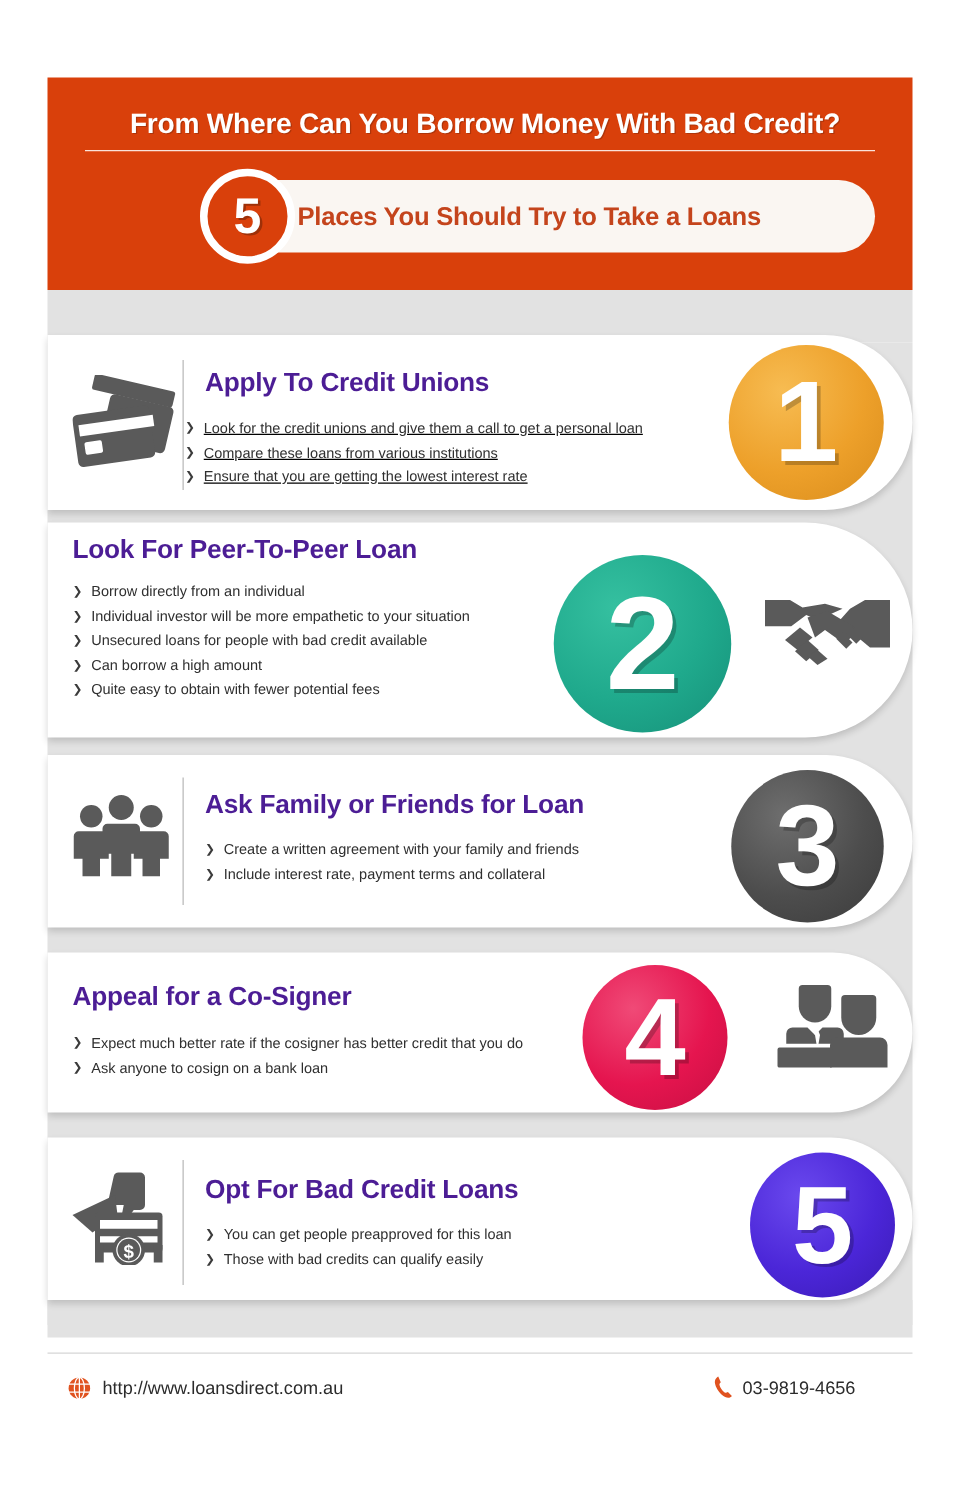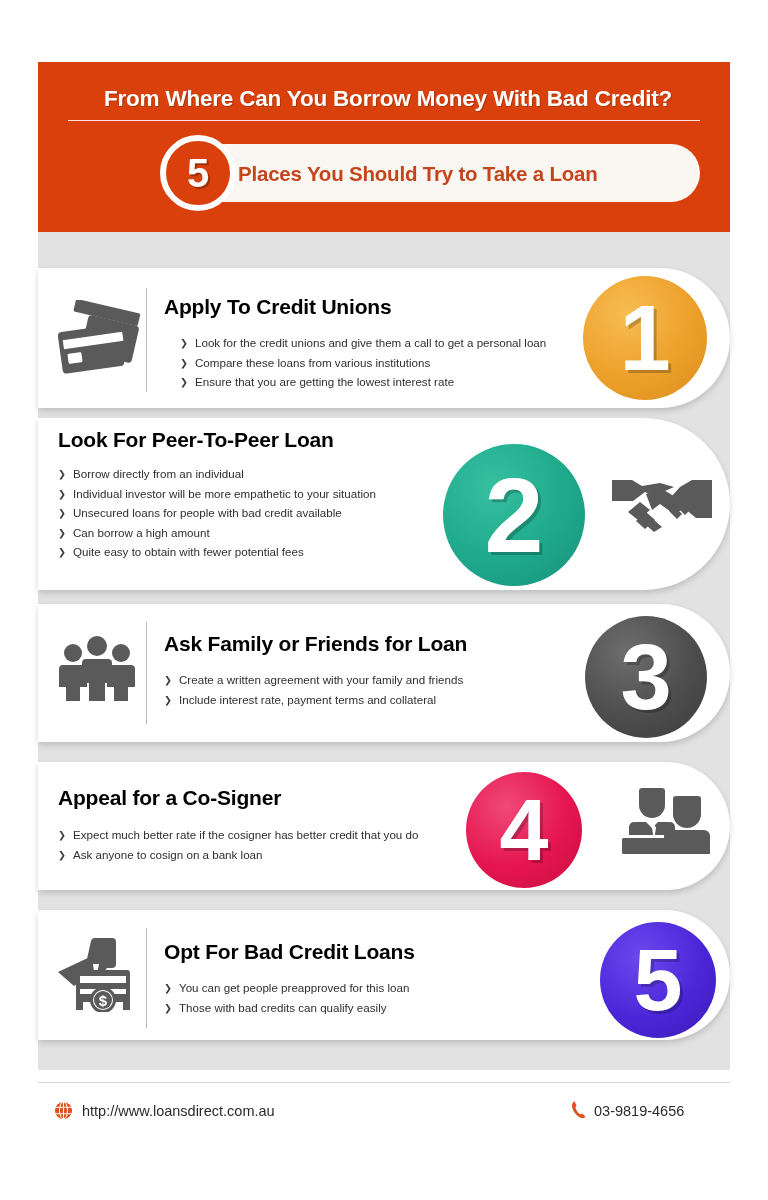--- a/index.html
+++ b/index.html
@@ -66,21 +66,21 @@
   .row-2 { left: 38px;  top: 418px; width: 692px; height: 172px;
            border-top-right-radius: 86px; border-bottom-right-radius: 86px; }
   .row-3 { left: 38px;  top: 604px; width: 692px; height: 138px;
            border-top-right-radius: 69px; border-bottom-right-radius: 69px; }
   .row-4 { left: 38px;  top: 762px; width: 692px; height: 128px;
            border-top-right-radius: 64px; border-bottom-right-radius: 64px; }
   .row-5 { left: 38px;  top: 910px; width: 692px; height: 130px;
            border-top-right-radius: 65px; border-bottom-right-radius: 65px; }
 
   .row-title {
-    position: absolute; color: #000000; font-size: 21px; font-weight: bold;
+    position: absolute; color: #4c1d95; font-size: 21px; font-weight: bold;
     letter-spacing: -0.2px; white-space: nowrap;
   }
   .bullets { position: absolute; }
   .bullet {
     position: relative; color: #2f2f2f; font-size: 11.6px;
     line-height: 19.5px; padding-left: 15px; white-space: nowrap;
   }
   .bullet::before {
     content: "\276F"; position: absolute; left: 0; top: 0;
     color: #3b3b3b; font-size: 9.5px; font-weight: bold; line-height: 19.5px;
@@ -148,38 +148,38 @@
   <div class="band band-mid"></div>
   <div class="band band-foot"></div>
 
   <div class="header">
     <div class="header-title">From Where Can You Borrow Money With Bad Credit?</div>
     <div class="header-rule"></div>
     <div class="subtitle-pill"></div>
     <div class="badge-ring">
       <div class="badge-ring-num">5</div>
     </div>
-    <div class="subtitle-text">Places You Should Try to Take a Loan</div>
+    <div class="subtitle-text">Places You Should Try to Take a Loans</div>
   </div>
 
   <div class="row row-1"></div>
   <div class="icon" style="left:58px; top:300px;">
     <svg width="84" height="76" viewBox="0 0 84 76">
       <g fill="#5a5a5a">
         <rect x="16" y="6" width="66" height="13" rx="2" transform="rotate(13 49 12)"></rect>
         <rect x="26" y="20" width="52" height="38" rx="4" transform="rotate(13 52 39)"></rect>
         <rect x="2" y="28" width="62" height="42" rx="4" transform="rotate(-8 33 49)" fill="#5a5a5a"></rect>
         <rect x="5" y="36" width="60" height="9" transform="rotate(-8 35 40)" fill="#ffffff"></rect>
         <rect x="10" y="53" width="14" height="10" rx="1.5" transform="rotate(-8 17 58)" fill="#ffffff"></rect>
       </g>
     </svg>
   </div>
   <div class="divider" style="left:146px; top:288px; height:104px;"></div>
   <div class="row-title" style="left:164px; top:295px;">Apply To Credit Unions</div>
-  <div class="bullets" style="left:180px; top:333px; width:420px;">
+  <div class="bullets" style="left:148px; top:333px; width:420px;text-decoration:underline;">
     <div class="bullet">Look for the credit unions and give them a call to get a personal loan</div>
     <div class="bullet">Compare these loans from various institutions</div>
     <div class="bullet">Ensure that you are getting the lowest interest rate</div>
   </div>
   <div class="disc d1">
     <div class="disc-num">1</div>
   </div>
 
   <div class="row row-2"></div>
   <div class="row-title" style="left:58px; top:428px;">Look For Peer-To-Peer Loan</div>

